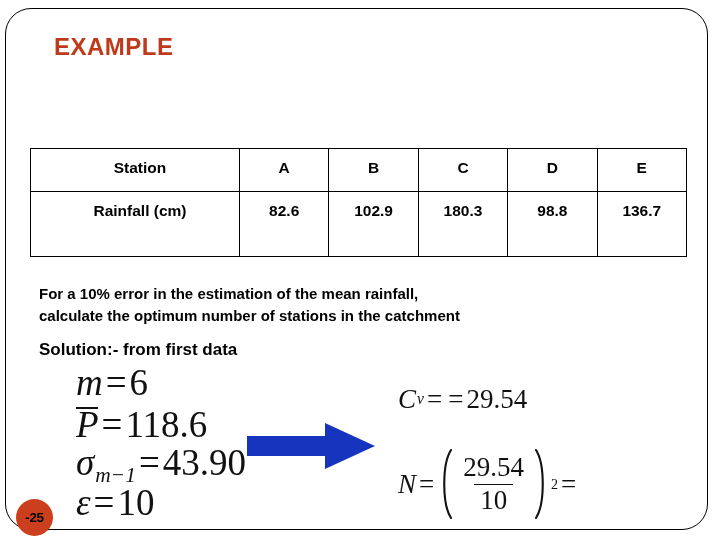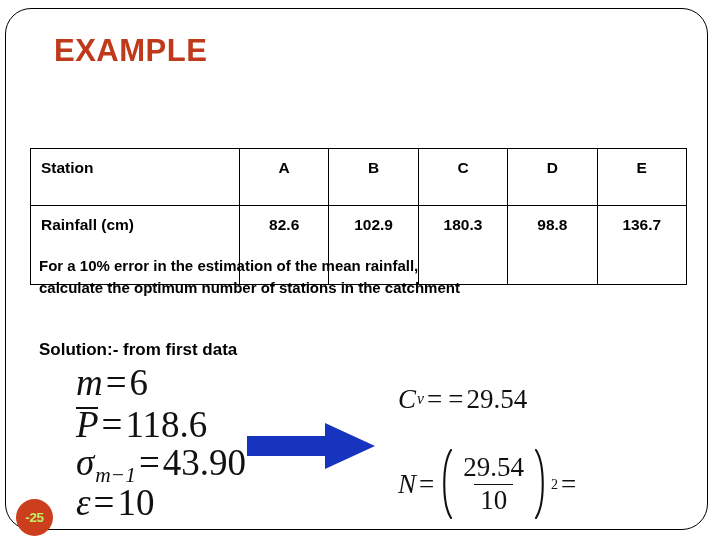--- a/index.html
+++ b/index.html
@@ -27,21 +27,21 @@
     border-radius: 26px;
     box-sizing: border-box;
     background: #ffffff;
   }
 
   
   #slide-title {
     position: absolute;
     left: 48px;
     top: 26px;
-    font-size: 31px;
+    font-size: 24px;
     font-weight: bold;
     letter-spacing: 0.5px;
     color: #BF3A1B;
     font-family: "Liberation Sans", sans-serif;
     line-height: 1;
   }
 
   
   #intro-text {
     position: absolute;
@@ -67,35 +67,35 @@
     font-weight: bold;
     font-family: "Liberation Sans", sans-serif;
   }
   #rainfall-table td {
     border: 1.6px solid #000000;
     padding: 0;
     vertical-align: top;
   }
   #rainfall-table .lbl {
     width: 198px;
-    text-align: left;
-    padding: 10px 0 24px 10px;
+    text-align: center;
+    padding: 10px 0 10px 10px;
   }
   #rainfall-table .val {
     text-align: center;
     padding: 10px 0 10px 0;
   }
   #rainfall-table tr.header-row td { height: 22px; }
   #rainfall-table tr.data-row td { height: 44px; }
 
   
   #question-text {
     position: absolute;
     left: 33px;
-    top: 246px;
+    top: 274px;
     width: 640px;
     font-size: 15px;
     font-weight: bold;
     line-height: 22px;
     font-family: "Liberation Sans", sans-serif;
     white-space: pre-line;
   }
 
   
   #solution-label {
@@ -203,21 +203,21 @@
 
   
   #page-badge {
     position: absolute;
     left: 10px;
     top: 490px;
     width: 37px;
     height: 37px;
     border-radius: 50%;
     background: #CC3F1E;
-    color: #bef264;
+    color: #000000;
     font-family: "Liberation Sans", sans-serif;
     font-size: 13.5px;
     font-weight: bold;
     display: flex;
     align-items: center;
     justify-content: center;
     letter-spacing: -0.3px;
   }
 </style>
 </head>

